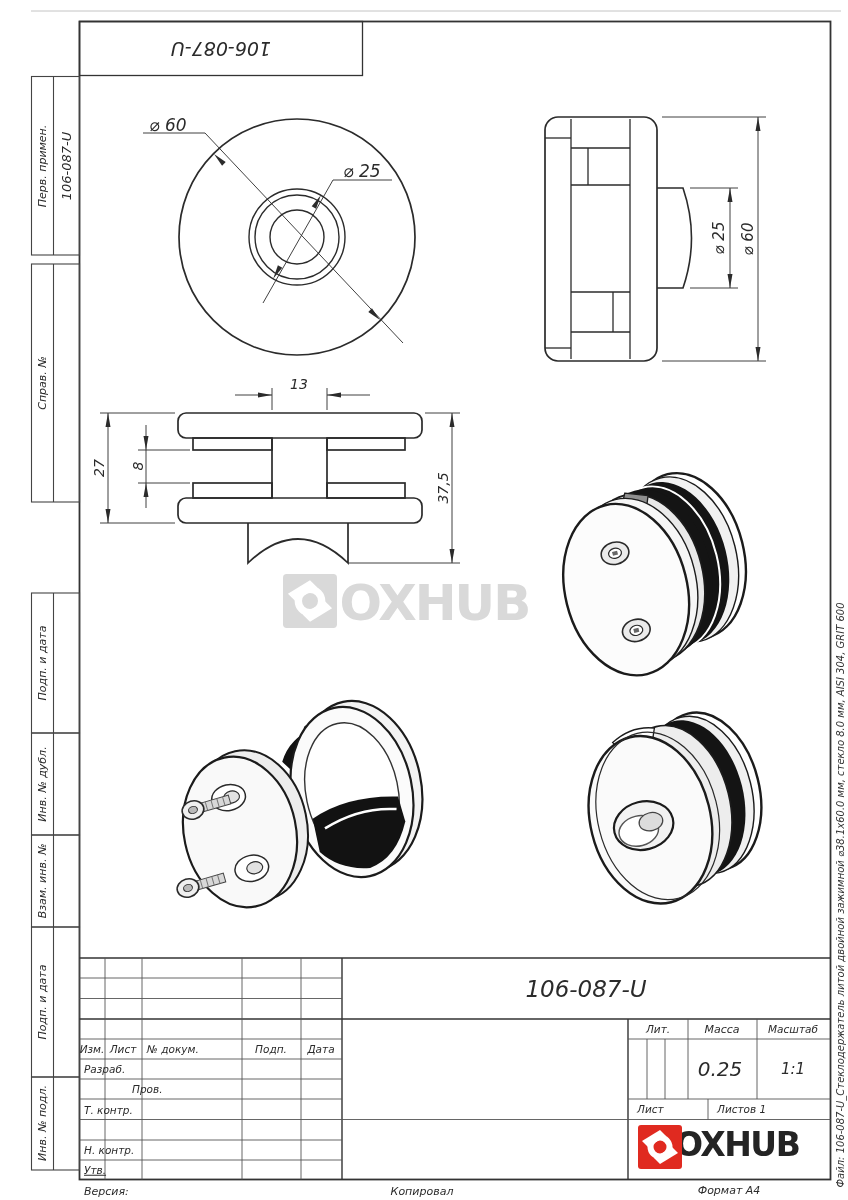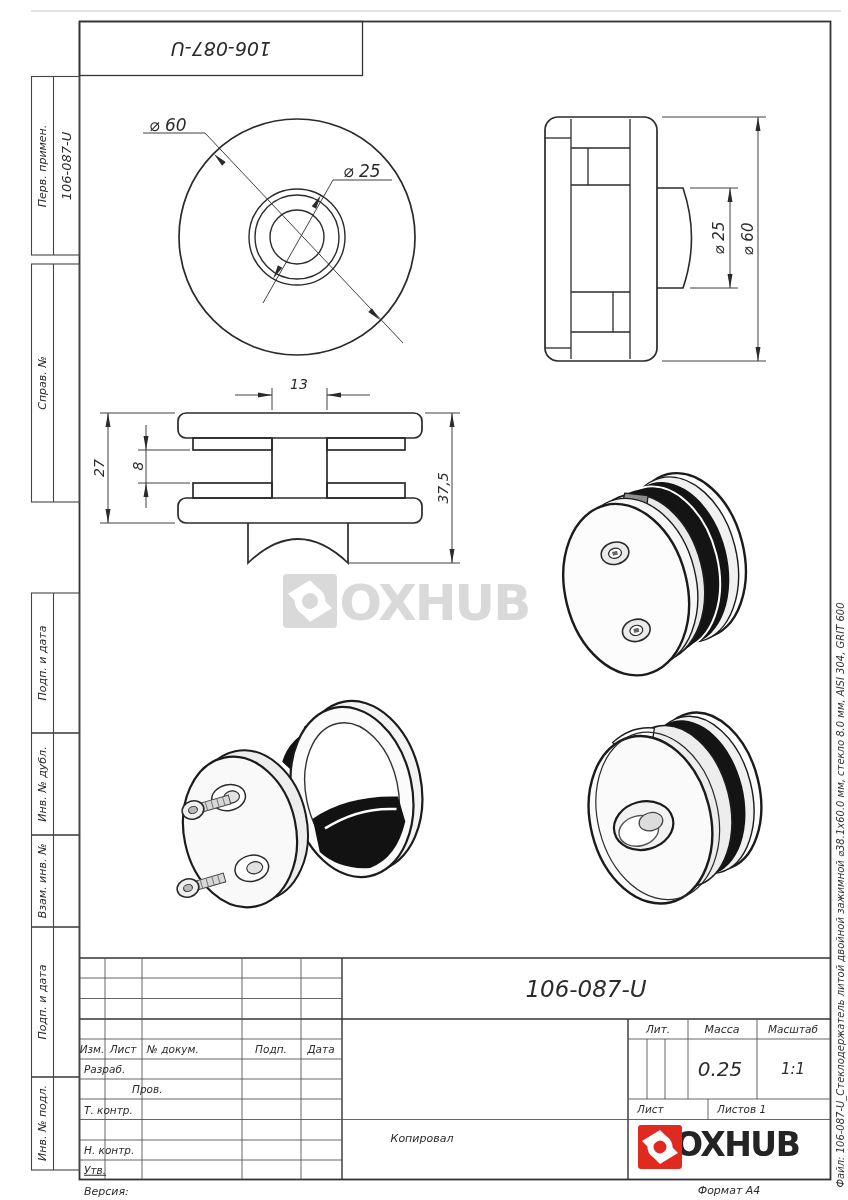--- a/index.html
+++ b/index.html
@@ -297,18 +297,18 @@
     <svg width="44" height="44" viewBox="0 0 44 44">
       <rect x="0" y="0" width="44" height="44" rx="3" fill="#e02a20"></rect>
       <polygon points="4,16 22,5 28,11 10,22" fill="#ffffff"></polygon>
       <circle cx="22" cy="22" r="9.5" fill="none" stroke="#ffffff" stroke-width="6"></circle>
       <polygon points="40,28 22,39 16,33 34,22" fill="#ffffff"></polygon>
     </svg>
     <span class="word">INOXHUB</span>
   </div>
 
   <span class="t l" style="left:84px;top:1191px;font-size:11px;">Версия:</span>
-  <span class="t" style="left:422px;top:1138px;font-size:11px;">Копировал</span>
+  <span class="t" style="left:422px;top:1191px;font-size:11px;">Копировал</span>
   <span class="t" style="left:729px;top:1190px;font-size:11px;">Формат А4</span>
 
   <span class="filetext">Файл: 106-087-U_Стеклодержатель литой двойной зажимной ⌀38.1x60.0 мм, стекло 8.0 мм, AISI 304, GRIT 600</span>
 
 </div>
 
 </body></html>

